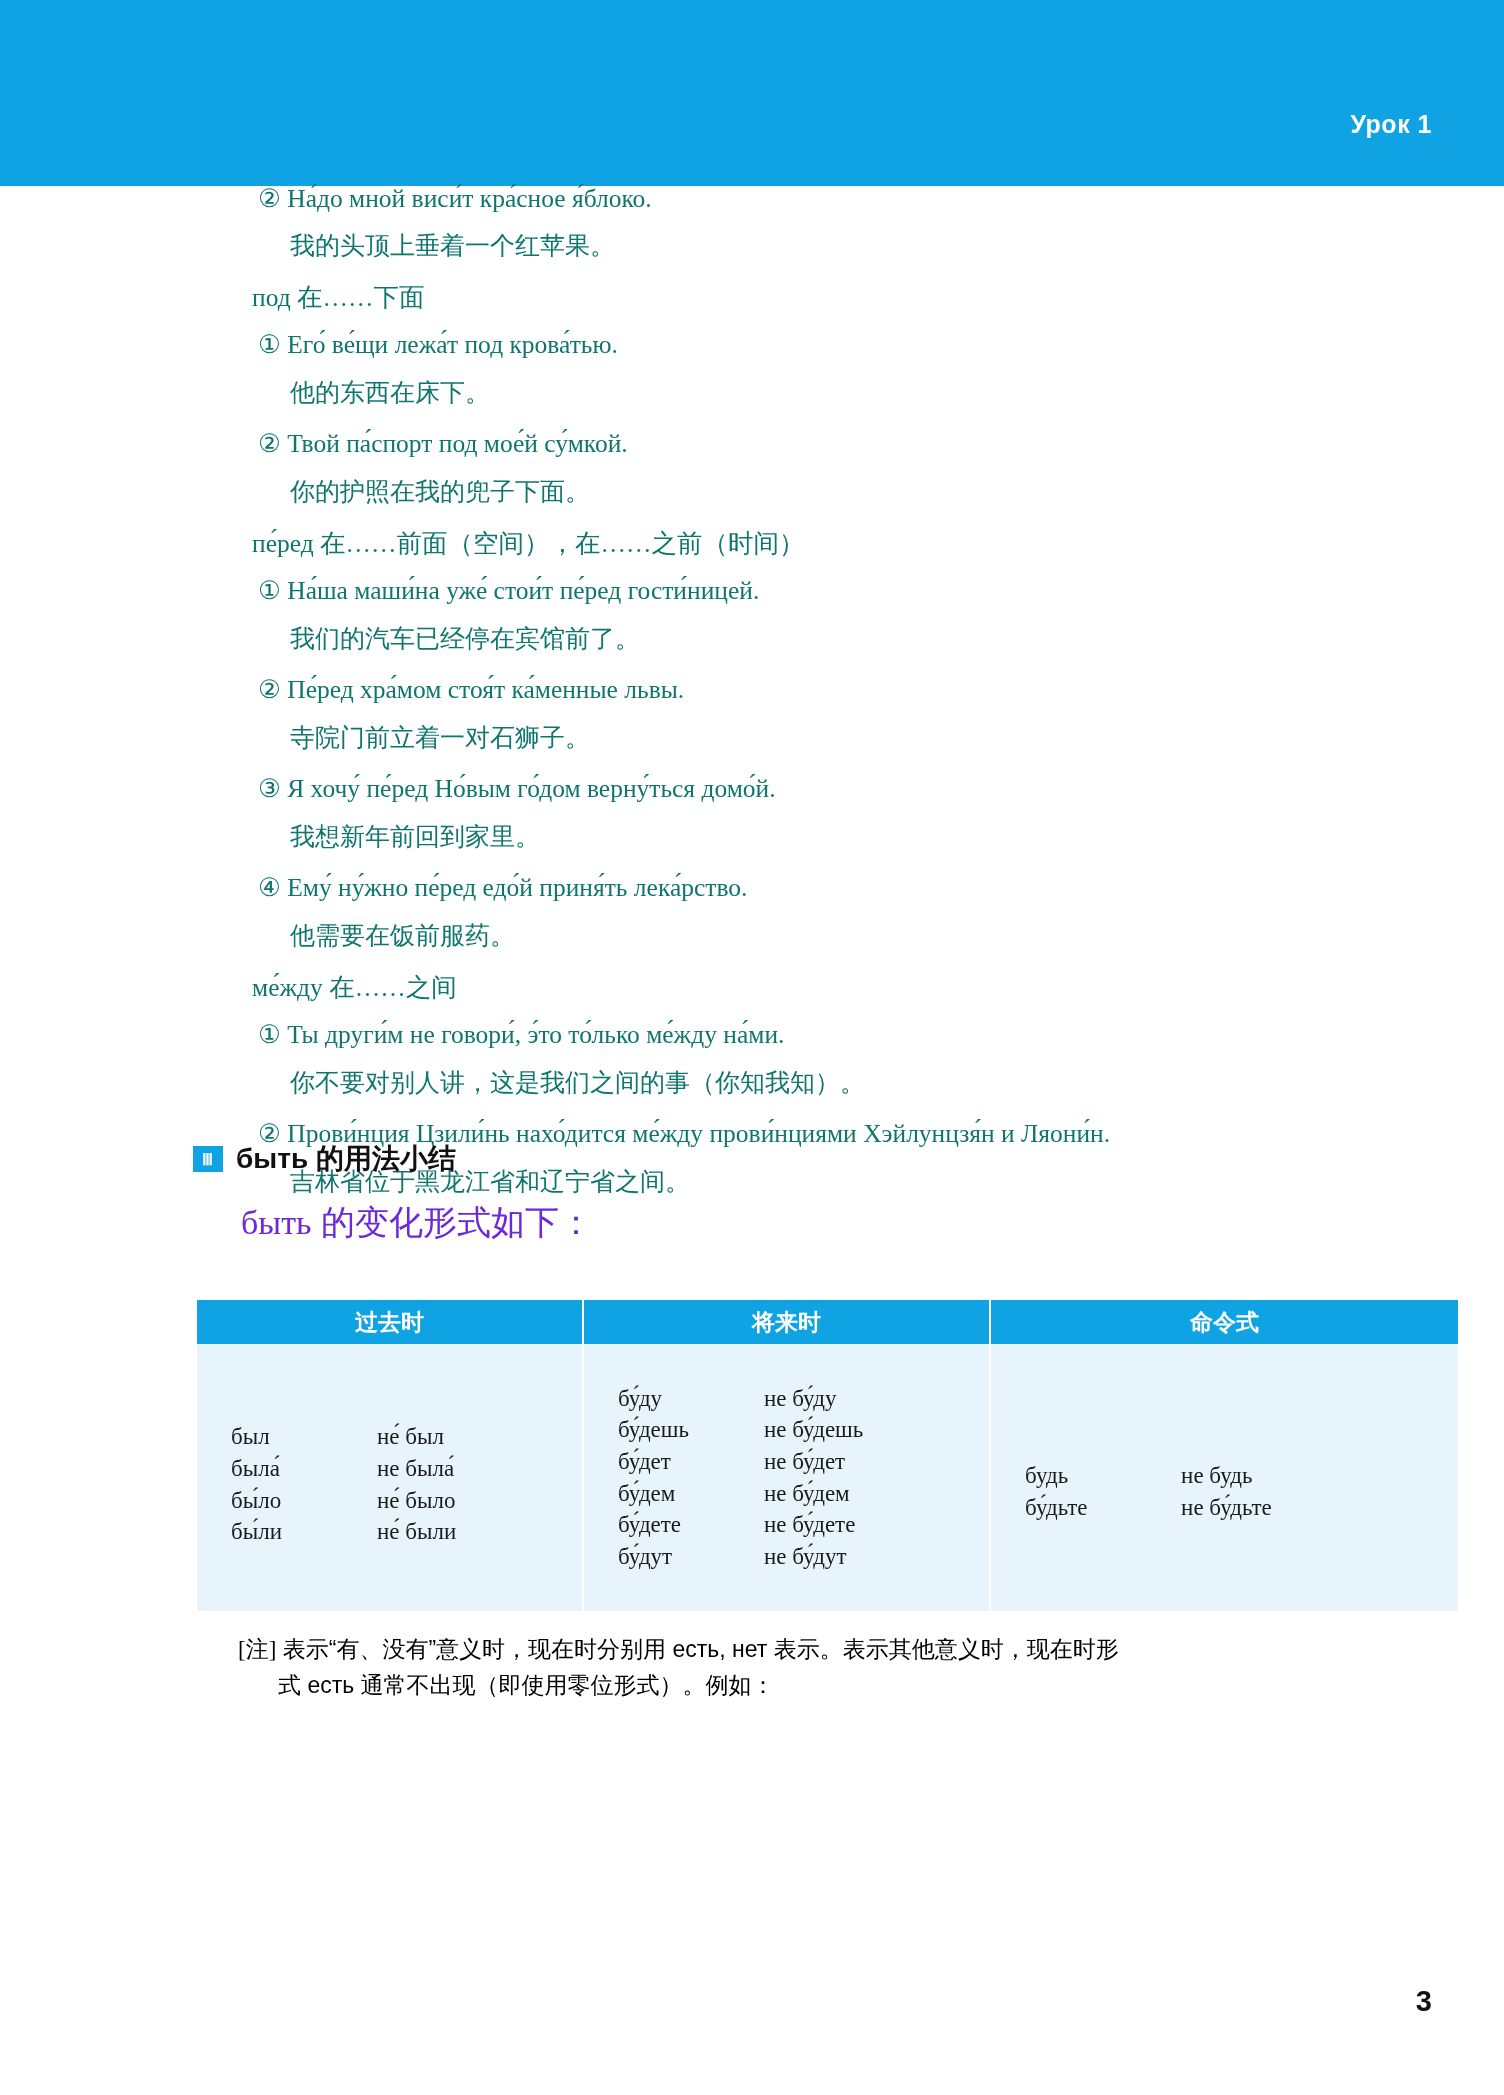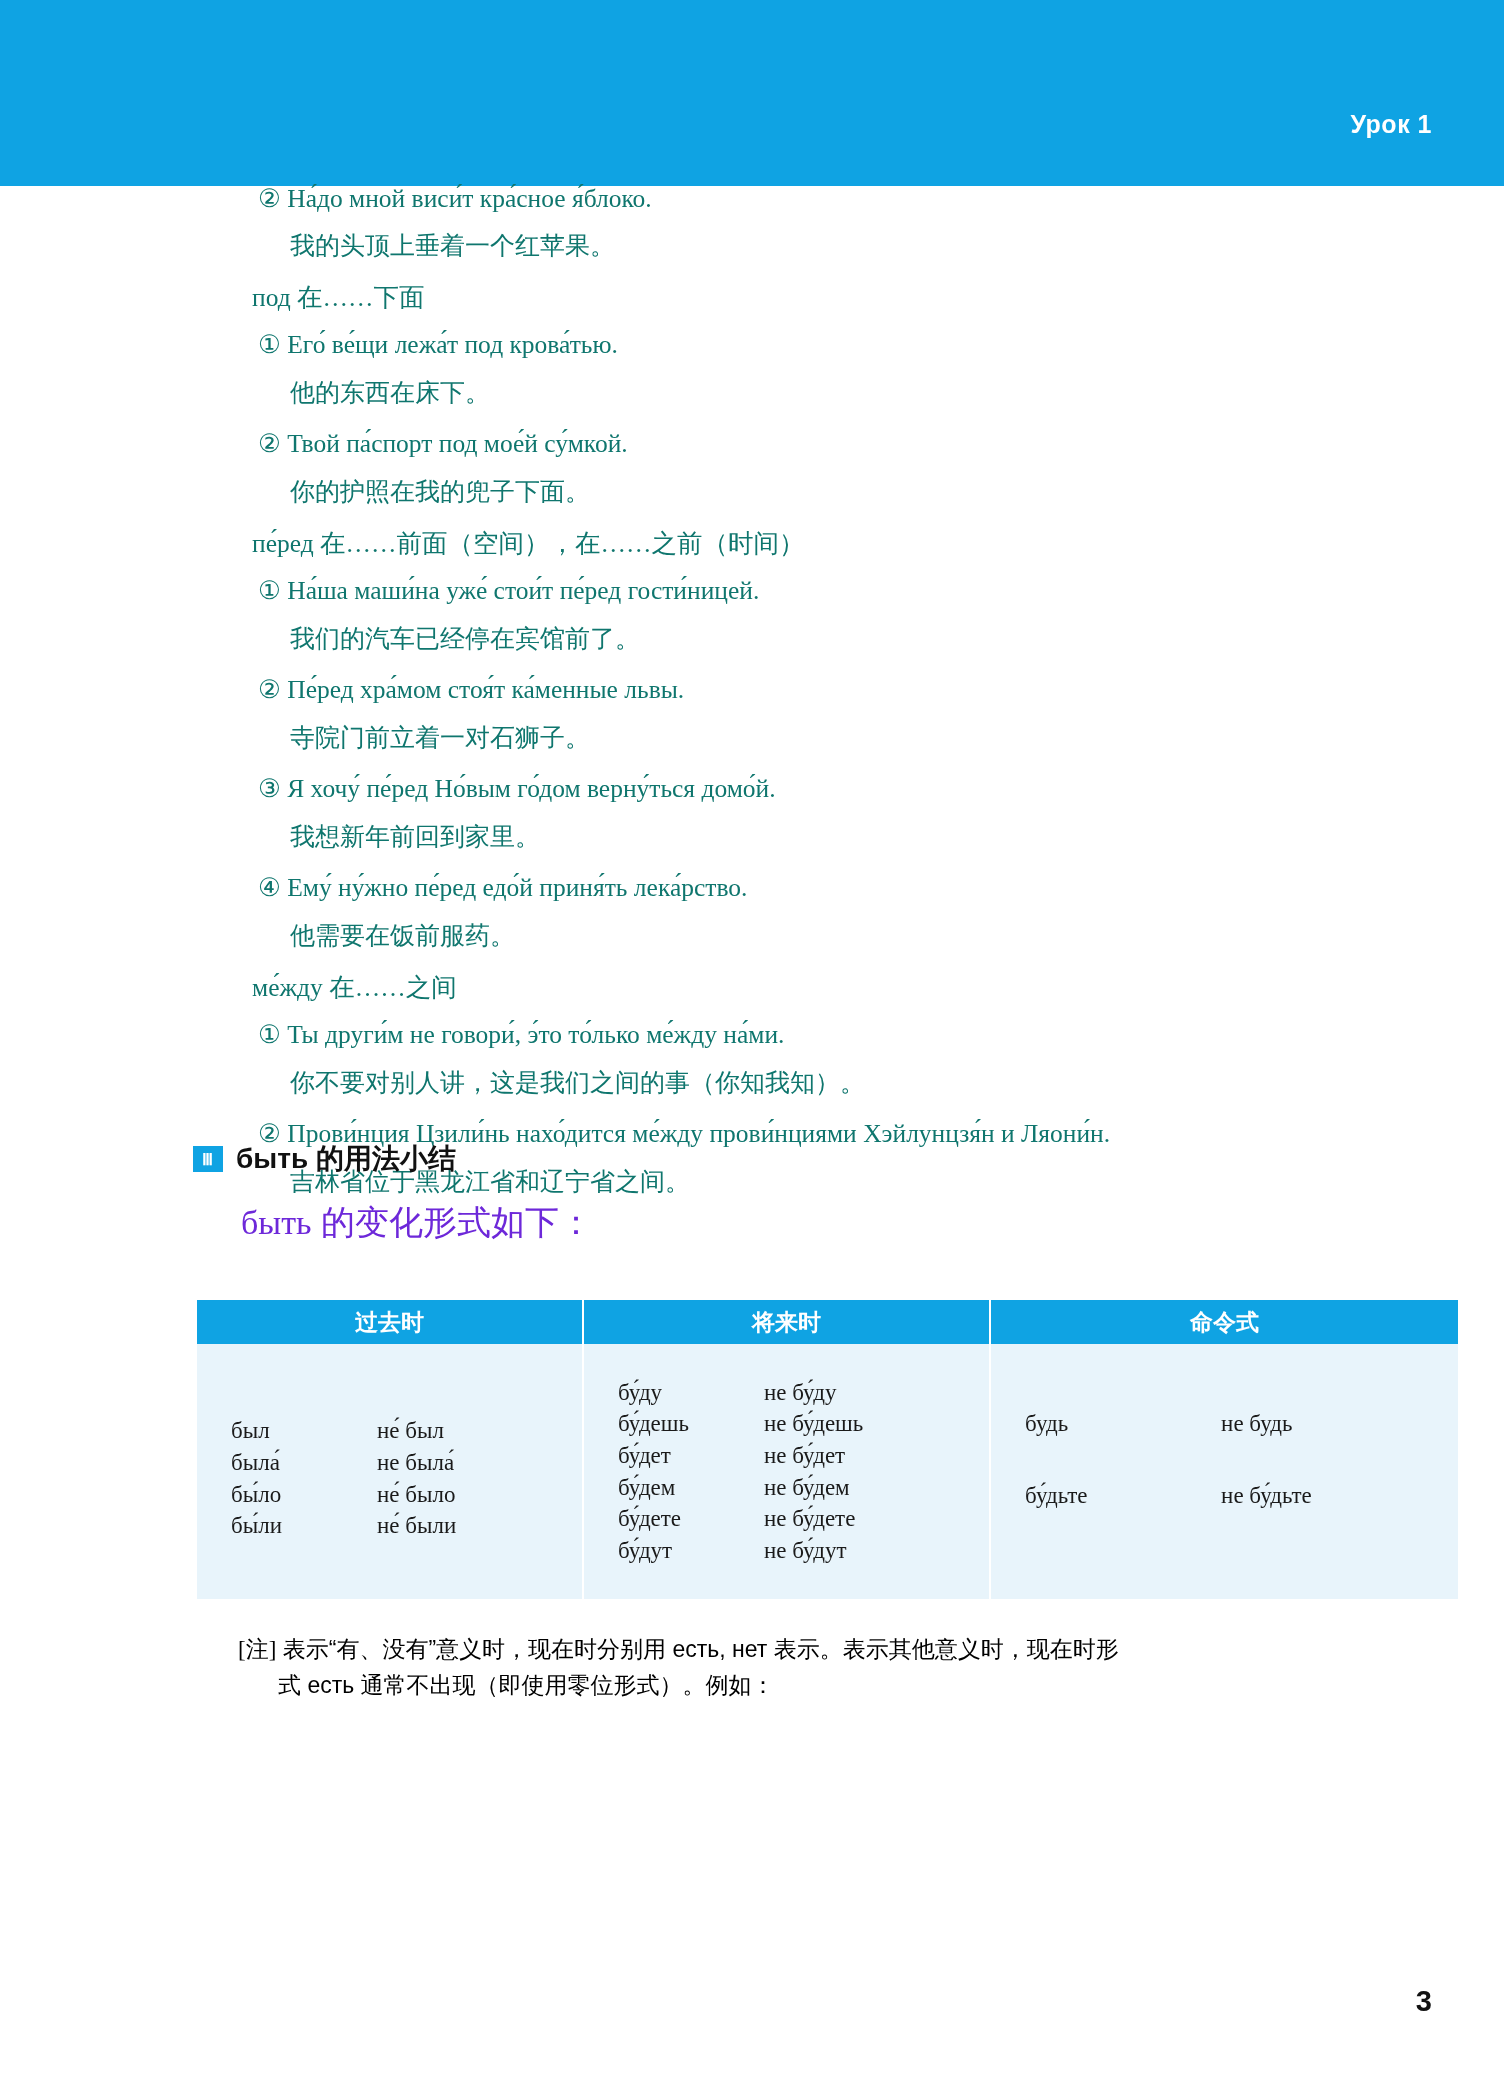--- a/index.html
+++ b/index.html
@@ -150,21 +150,21 @@
     font-size: 23px;
     color: #1a1a1a;
     line-height: 1.38;
     padding: 14px 0 14px 0;
   }
   .cellgrid .c1 { padding-left: 34px; }
   .cellgrid .c2 { padding-left: 30px; padding-right: 18px; }
 
   .col-past .cellgrid { grid-template-columns: 150px auto; padding-top: 62px; padding-bottom: 48px;}
   .col-fut .cellgrid { grid-template-columns: 150px auto; }
-  .col-imp .cellgrid { grid-template-columns: 160px auto; padding-top: 64px; padding-bottom: 88px; gap: 40px;}
+  .col-imp .cellgrid { grid-template-columns: 160px auto; padding-top: 116px; padding-bottom: 88px;}
 
   
   .note {
     position: absolute;
     left: 238px;
     top: 1632px;
     width: 1090px;
     font-size: 23px;
     line-height: 1.55;
     color: #000000;

